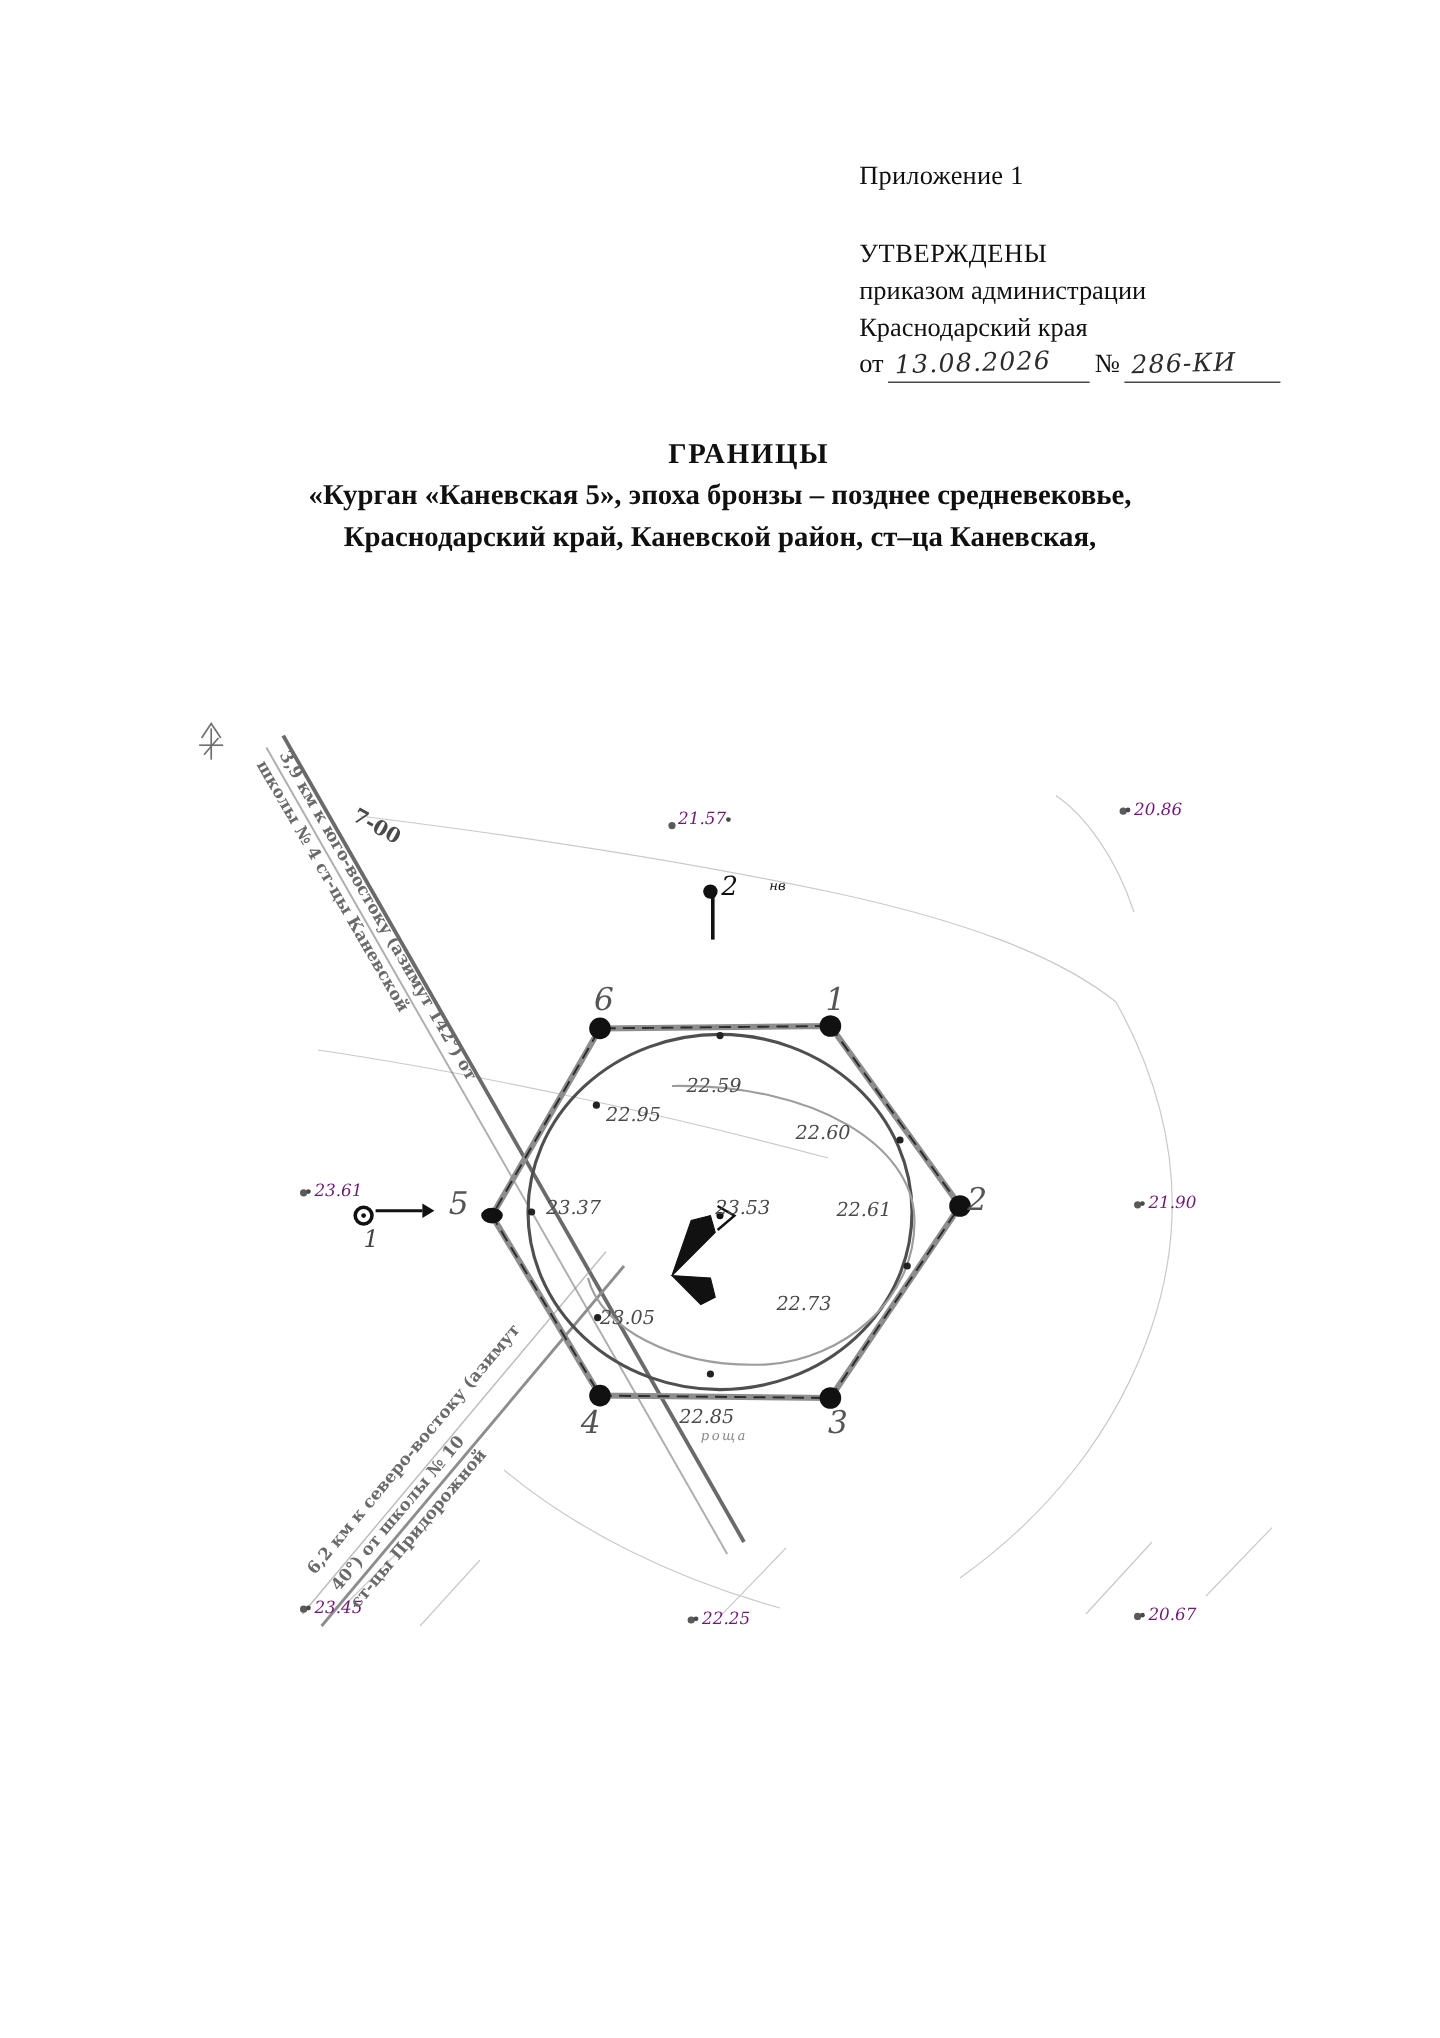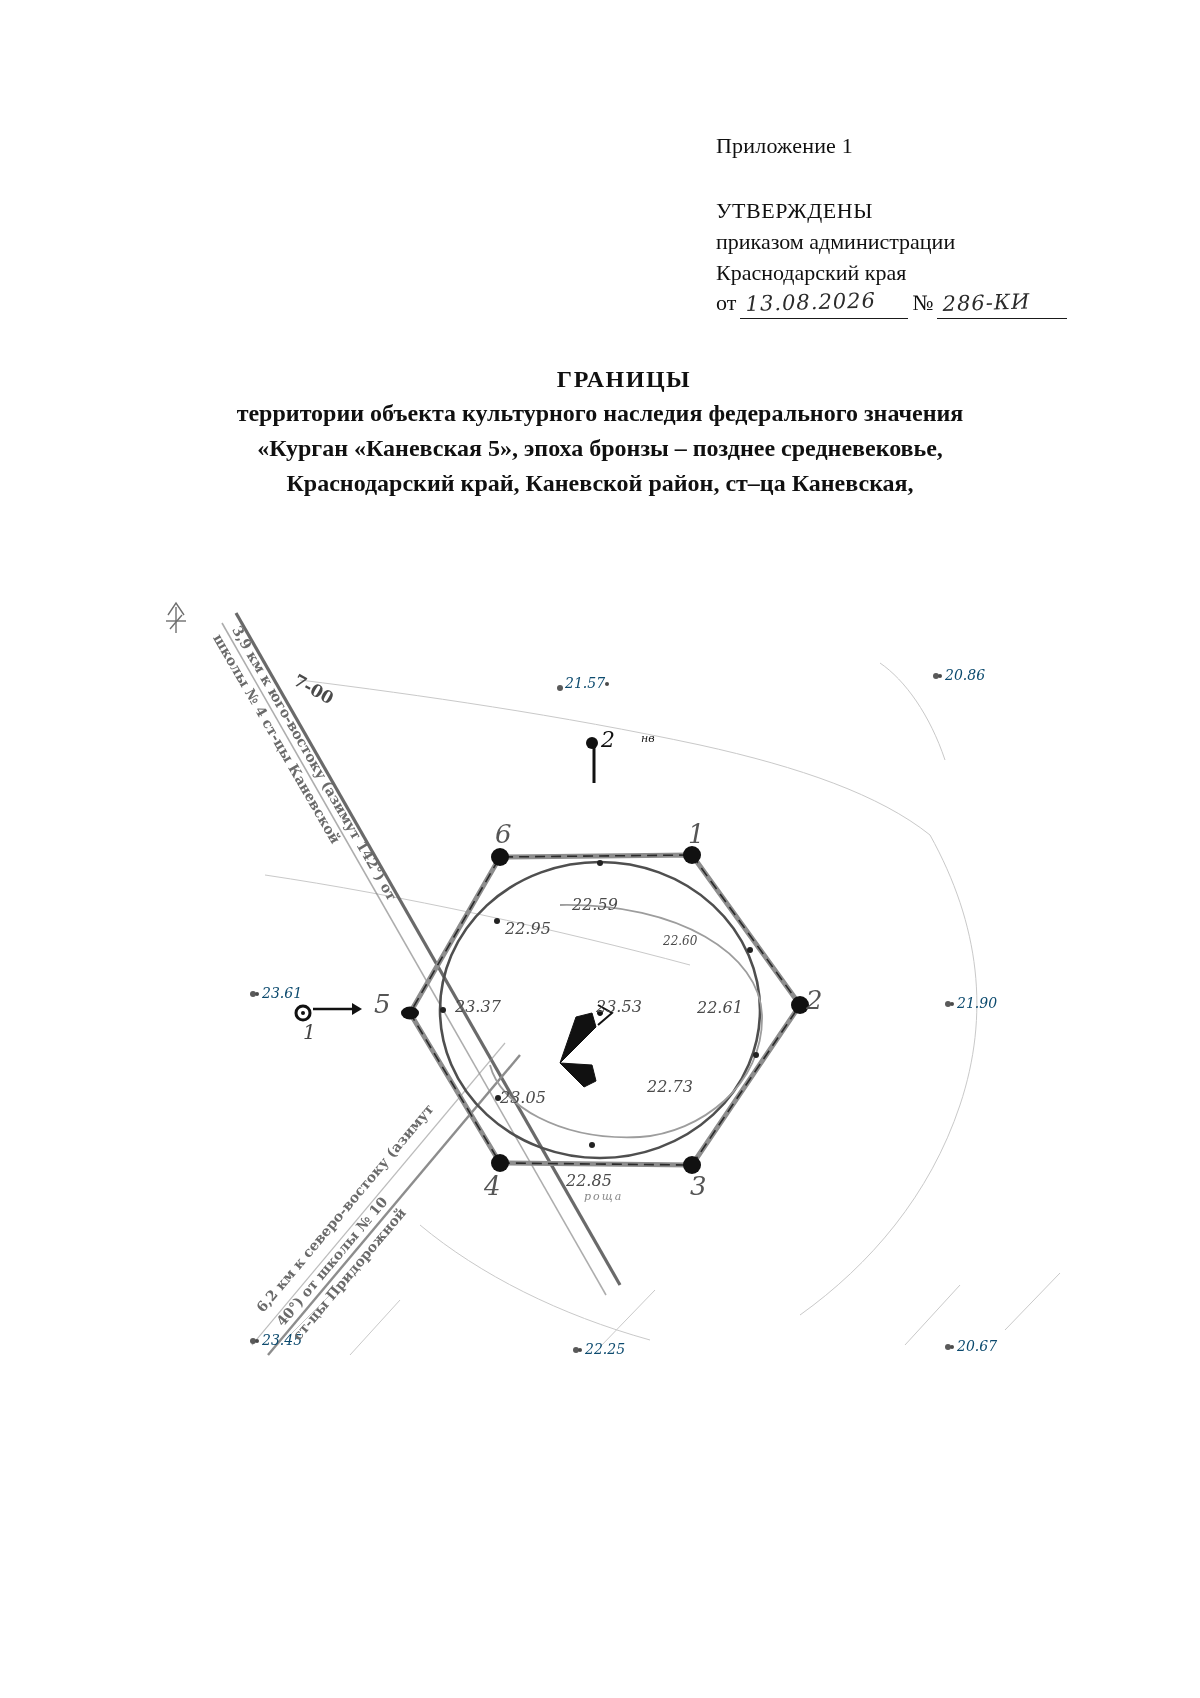--- a/index.html
+++ b/index.html
@@ -24,21 +24,21 @@
   .title{position:absolute;left:0;top:362px;width:1200px;text-align:center;}
   .title .t1{font-size:24px;font-weight:bold;letter-spacing:1.5px;line-height:34px;padding-left:48px;}
   .title .t2{font-size:24px;font-weight:bold;line-height:35px;}
   .subtitle{position:absolute;left:0;top:533px;width:1200px;text-align:center;font-size:23px;}
 
   
   .map{position:absolute;left:0;top:585px;width:1200px;height:830px;}
   .map svg{display:block;}
 
   .lbl{position:absolute;font-family:"DejaVu Serif",serif;font-style:italic;color:#4a4a4a;white-space:nowrap;}
-  .bm{position:absolute;font-family:"DejaVu Serif",serif;font-style:italic;font-size:14px;color:#0c4a6e;white-space:nowrap;}
+  .bm{position:absolute;font-family:"DejaVu Serif",serif;font-style:italic;font-size:14px;color:#701a75;white-space:nowrap;}
   .bm .dot{display:inline-block;width:4px;height:4px;border-radius:50%;background:#4a4a4a;vertical-align:2px;margin-right:3px;}
   .vnum{position:absolute;font-family:"DejaVu Serif",serif;font-style:italic;font-size:26px;color:#555;}
   .diag{position:absolute;font-family:"DejaVu Serif",serif;font-weight:bold;font-size:14px;color:#6a6a6a;white-space:nowrap;transform-origin:left top;}
 </style>
 </head>
 <body>
 
 <div class="page">
 
   <div class="hdr">
@@ -55,21 +55,20 @@
       </span>
       <span class="numsym">№</span>
       <span class="fill f-num">
         <span class="hand">286-КИ</span>
       </span>
     </div>
   </div>
 
   <div class="title">
     <div class="t1">ГРАНИЦЫ</div>
-    <div class="t2">территории объекта культурного наследия федерального значения</div>
     <div class="t2">«Курган «Каневская 5», эпоха бронзы – позднее средневековье,</div>
     <div class="t2">Краснодарский край, Каневской район, ст–ца Каневская,</div>
   </div>
 
   <div class="map">
     <svg width="1200" height="830" viewBox="0 0 1200 830">
 
       <g stroke="#c9c9c9" stroke-width="1" fill="none">
         <path d="M300 95 C420 110 560 130 700 160 C800 182 880 210 930 250"></path>
         <path d="M880 78 C905 95 930 130 945 175"></path>
@@ -161,21 +160,21 @@
 
     <div class="vnum" style="left:688px;top:234px;">1</div>
     <div class="vnum" style="left:806px;top:400px;">2</div>
     <div class="vnum" style="left:690px;top:586px;">3</div>
     <div class="vnum" style="left:484px;top:586px;">4</div>
     <div class="vnum" style="left:374px;top:404px;">5</div>
     <div class="vnum" style="left:495px;top:234px;">6</div>
 
     <div class="lbl" style="left:572px;top:310px;font-size:16px;">22.59</div>
     <div class="lbl" style="left:505px;top:334px;font-size:16px;">22.95</div>
-    <div class="lbl" style="left:663px;top:349px;font-size:12px;">22.60</div>
+    <div class="lbl" style="left:663px;top:349px;font-size:16px;">22.60</div>
     <div class="lbl" style="left:455px;top:412px;font-size:16px;">23.37</div>
     <div class="lbl" style="left:596px;top:412px;font-size:16px;">23.53</div>
     <div class="lbl" style="left:697px;top:413px;font-size:16px;">22.61</div>
     <div class="lbl" style="left:500px;top:503px;font-size:16px;">23.05</div>
     <div class="lbl" style="left:647px;top:492px;font-size:16px;">22.73</div>
     <div class="lbl" style="left:566px;top:562px;font-size:16px;margin-top:24px;">22.85</div>
 
     <div class="bm" style="left:565px;top:90px;"><span class="bm-v">21.57</span><span class="dot"></span></div>
     <div class="bm" style="left:938px;top:82px;"><span class="dot"></span><span>20.86</span></div>
     <div class="bm" style="left:255px;top:400px;"><span class="dot"></span><span>23.61</span></div>

